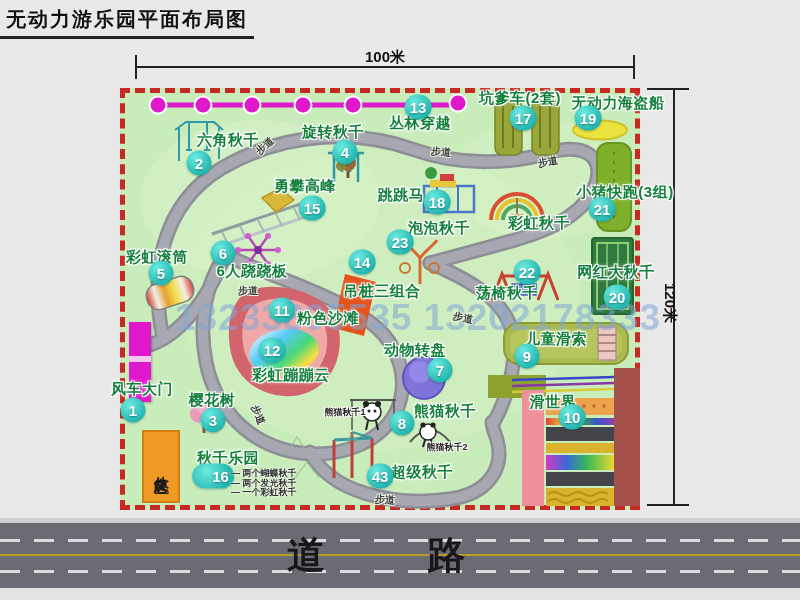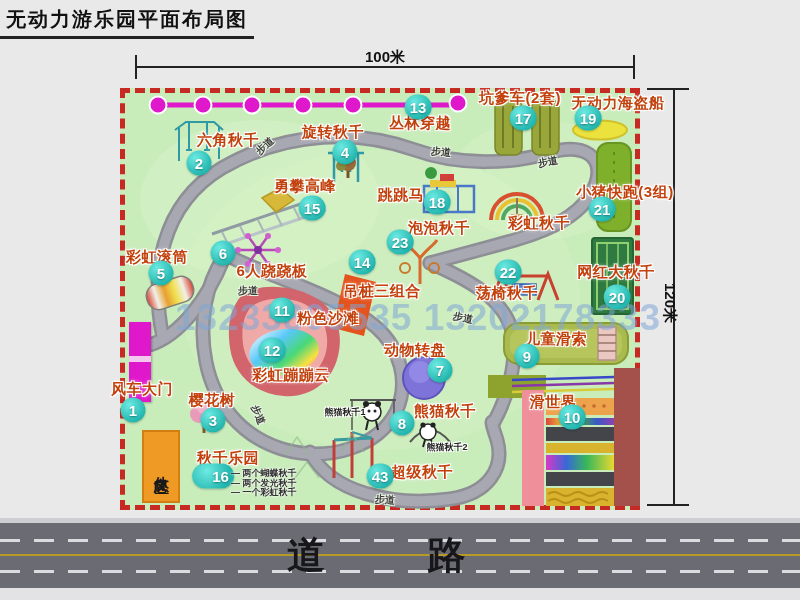--- a/index.html
+++ b/index.html
@@ -33,21 +33,21 @@
   
   .gate{position:absolute;left:129px;top:322px;width:22px;height:80px;background:#e018cc;
         box-shadow:1px 1px 2px rgba(0,0,0,.3);z-index:5;}
   .gate .slot{position:absolute;left:0;top:34px;width:22px;height:6px;background:#f2c8ee;}
   .rest{position:absolute;left:142px;top:430px;width:38px;height:73px;background:#f09a26;
         border:2px solid #d47d10;box-sizing:border-box;z-index:5;display:flex;align-items:center;justify-content:center;}
   .rest span{writing-mode:vertical-rl;text-orientation:upright;font-size:15px;font-weight:bold;color:#1a1a1a;letter-spacing:2px;}
   
   .layer{position:absolute;left:0;top:0;width:800px;height:600px;z-index:7;pointer-events:none;}
   .attr-label{position:absolute;transform:translate(-50%,-50%);white-space:nowrap;
-        font-size:15px;font-weight:bold;color:#c2410c;letter-spacing:.5px;
+        font-size:15px;font-weight:bold;color:#15803d;letter-spacing:.5px;
         text-shadow:-1px -1px 0 #fff,1px -1px 0 #fff,-1px 1px 0 #fff,1px 1px 0 #fff,0 0 4px #fff;}
   .attr-num{position:absolute;transform:translate(-50%,-50%);min-width:25px;height:25px;line-height:25px;
         border-radius:14px;padding:0 5px;box-sizing:border-box;text-align:center;
         background:radial-gradient(circle at 35% 30%,#6ceae2,#1fb4ac 75%);
         color:#fff;font-weight:bold;font-size:15px;
         text-shadow:0 1px 2px rgba(0,80,80,.6);box-shadow:0 1px 2px rgba(0,0,0,.25);}
   .path-label{position:absolute;font-size:10px;font-weight:bold;color:#3a3a3a;white-space:nowrap;
         text-shadow:-1px -1px 0 #e8f4e0,1px -1px 0 #e8f4e0,-1px 1px 0 #e8f4e0,1px 1px 0 #e8f4e0;}
   .sub-label{position:absolute;transform:translate(-50%,-50%);white-space:nowrap;
         font-size:9px;font-weight:bold;color:#222;
@@ -375,21 +375,21 @@
       <div class="attr-label" style="left: 142px; top: 389px;">风车大门</div>
       <div class="attr-num" style="left: 133px; top: 410px;">1</div>
       <div class="attr-label" style="left: 228px; top: 140px;">六角秋千</div>
       <div class="attr-num" style="left: 199px; top: 163px;">2</div>
       <div class="attr-label" style="left: 212px; top: 400px; text-align: right;">樱花树</div>
       <div class="attr-num" style="left: 213px; top: 420px;">3</div>
       <div class="attr-label" style="left: 333px; top: 132px;">旋转秋千</div>
       <div class="attr-num" style="left: 345px; top: 152px;">4</div>
       <div class="attr-label" style="left: 153px; top: 257px; padding-left: 8px;">彩虹滚筒</div>
       <div class="attr-num" style="left: 161px; top: 273px;">5</div>
-      <div class="attr-label" style="left: 252px; top: 271px; margin-left: 20px;">6人跷跷板</div>
+      <div class="attr-label" style="left: 252px; top: 271px;">6人跷跷板</div>
       <div class="attr-num" style="left: 223px; top: 253px;">6</div>
       <div class="attr-label" style="left: 415px; top: 350px;">动物转盘</div>
       <div class="attr-num" style="left: 440px; top: 370px;">7</div>
       <div class="attr-label" style="left: 445px; top: 411px;">熊猫秋千</div>
       <div class="attr-num" style="left: 402px; top: 423px;">8</div>
       <div class="attr-label" style="left: 556px; top: 339px;">儿童滑索</div>
       <div class="attr-num" style="left: 527px; top: 356px;">9</div>
       <div class="attr-label" style="left: 553px; top: 402px;">滑世界</div>
       <div class="attr-num" style="left: 572px; top: 417px;">10</div>
       <div class="attr-label" style="left: 328px; top: 318px;">粉色沙滩</div>
@@ -408,21 +408,21 @@
       <div class="attr-num" style="left: 523px; top: 118px;">17</div>
       <div class="attr-label" style="left: 401px; top: 195px;">跳跳马</div>
       <div class="attr-num" style="left: 437px; top: 202px;">18</div>
       <div class="attr-label" style="left: 618px; top: 103px;">无动力海盗船</div>
       <div class="attr-num" style="left: 588px; top: 118px;">19</div>
       <div class="attr-label" style="left: 616px; top: 272px;">网红大秋千</div>
       <div class="attr-num" style="left: 617px; top: 297px;">20</div>
       <div class="attr-label" style="left: 625px; top: 192px;">小猪快跑(3组)</div>
       <div class="attr-num" style="left: 602px; top: 209px;">21</div>
       <div class="attr-label" style="left: 507px; top: 293px;">荡椅秋千</div>
-      <div class="attr-num" style="left: 508px; top: 272px;">22</div>
+      <div class="attr-num" style="left: 527px; top: 272px;">22</div>
       <div class="attr-label" style="left: 439px; top: 228px;">泡泡秋千</div>
       <div class="attr-num" style="left: 400px; top: 242px;">23</div>
       <div class="attr-label" style="left: 422px; top: 472px;">超级秋千</div>
       <div class="attr-num" style="left: 380px; top: 476px;">43</div>
       <div class="attr-label" style="left: 539px; top: 223px;">彩虹秋千</div>
       <div class="sub-label" style="left: 345px; top: 412px;">熊猫秋千1</div>
       <div class="sub-label" style="left: 447px; top: 447px;">熊猫秋千2</div>
       <div class="path-label" style="left: 265px; top: 146px; transform: translate(-50%, -50%) rotate(-42deg);">步道</div>
       <div class="path-label" style="left: 441px; top: 152px; transform: translate(-50%, -50%) rotate(6deg);">步道</div>
       <div class="path-label" style="left: 548px; top: 162px; transform: translate(-50%, -50%) rotate(-10deg);">步道</div>

